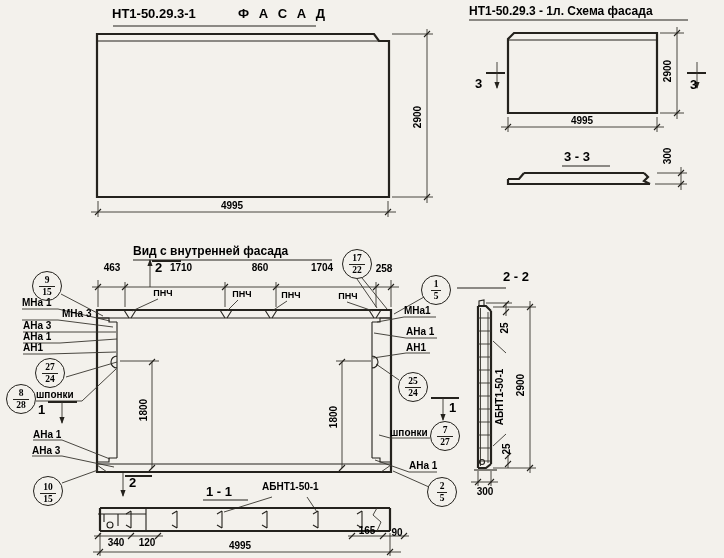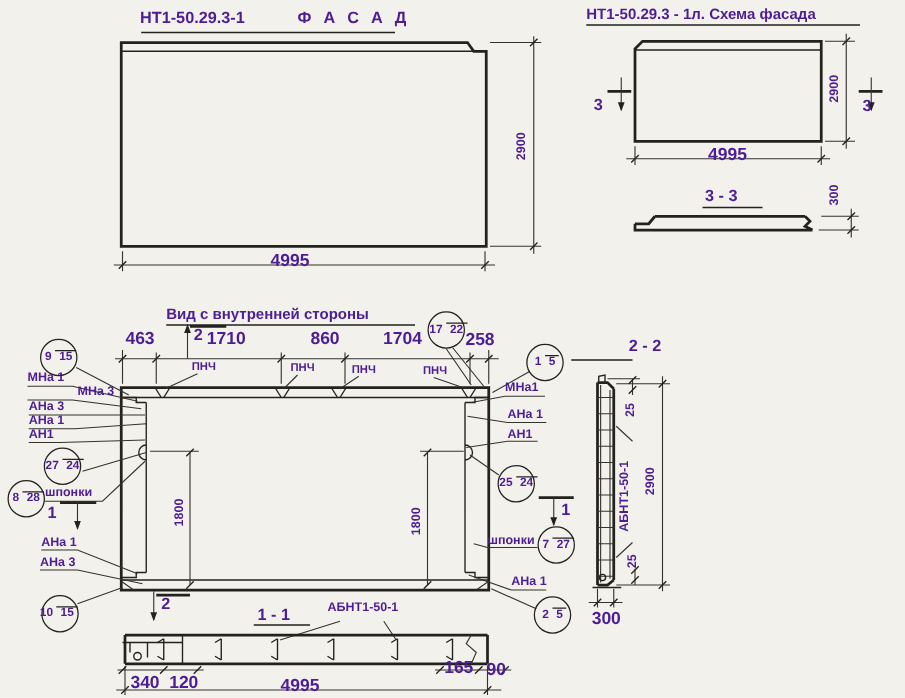--- a/index.html
+++ b/index.html
@@ -1,32 +1,32 @@
 <!DOCTYPE html>
 <html><head>
 <meta charset="utf-8">
 <style>
   html,body{margin:0;padding:0;}
   #sheet{position:relative;width:724px;height:558px;background:#f3f1ec;overflow:hidden;
-         font-family:"Liberation Sans",sans-serif;color:#4c1d95;}
+         font-family:"Liberation Sans",sans-serif;color:#000000;}
   svg{position:absolute;left:0;top:0;}
   .s{stroke:#24221d;stroke-width:1.1;fill:none;}
   .t{stroke:#24221d;stroke-width:2.2;fill:none;}
   .h{stroke:#35332d;stroke-width:0.9;fill:none;}
   .txt{position:absolute;font-weight:700;white-space:nowrap;line-height:1;}
   .ttl{font-size:13px;}
   .ttl2{font-size:12px;text-align:right;}
-  .dim{font-size:14px;transform:translateX(-50%);}
+  .dim{font-size:10px;transform:translateX(-50%);}
   .vdim{font-size:10px;transform:translate(-50%,-50%) rotate(-90deg);}
   .lb{font-size:10px;}
   .sm{font-size:9px;}
   .mk{font-size:13px;}
   .co{position:absolute;width:30px;height:30px;border:1.6px solid #24221d;border-radius:50%;
-      box-sizing:border-box;display:flex;flex-direction:row;align-items:center;justify-content:center;
-      background:transparent;}
+      box-sizing:border-box;display:flex;flex-direction:column;align-items:center;justify-content:center;
+      background:transparent;font-family:Liberation Serif, serif;}
   .co span{font-size:9.5px;font-weight:700;line-height:1.15;padding:0 3px;}
   .co span.b{border-top:1.3px solid #24221d;}
   .sp3{letter-spacing:3px;text-align:center;}
 </style>
 </head>
 <body>
 
 <div id="sheet">
 
   <svg width="724" height="558" viewBox="0 0 724 558">
@@ -105,21 +105,21 @@
       <circle class="s" cx="110" cy="525" r="3"></circle>
       <path class="s" d="M131,511 V528 M131,511 L126,514 M131,528 L126,525 M177,511 V528 M177,511 L172,514 M177,528 L172,525 M222,511 V528 M222,511 L217,514 M222,528 L217,525 M267,511 V528 M267,511 L262,514 M267,528 L262,525 M318,511 V528 M318,511 L313,514 M318,528 L313,525 M362,511 V528 M362,511 L357,514 M362,528 L357,525"></path>
       <path class="h" d="M94,536 H163 M348,536 H409 M100,533 V556 M390,533 V556 M93,552 H401"></path>
       <path class="s" d="M95,539 L101,533 M128,539 L134,533 M155,539 L161,533 M349,539 L355,533 M380,539 L386,533 M401,539 L407,533 M97,555 L103,549 M387,555 L393,549"></path>
     </g>
   </svg>
 
   <div class="txt ttl" style="left:112px;top:7px;">НТ1-50.29.3-1</div>
   <div class="txt ttl sp3" style="left:238px;top:7px;">Ф А С А Д</div>
   <div class="txt ttl2" style="left:469px;top:5px;">НТ1-50.29.3 - 1л. Схема фасада</div>
-  <div class="txt ttl2" style="left:133px;top:245px;">Вид с внутренней стороны</div>
+  <div class="txt ttl2" style="left:133px;top:245px;">Вид с внутренней фасада</div>
   <div class="txt ttl" style="left:206px;top:485px;">1 - 1</div>
   <div class="txt ttl" style="left:459px;top:270px;margin-left:44px;">2 - 2</div>
   <div class="txt ttl" style="left:564px;top:150px;">3 - 3</div>
 
   <div class="txt dim" style="left:232px;top:201px;">4995</div>
   <div class="txt vdim" style="left:418px;top:117px;">2900</div>
 
   <div class="txt dim" style="left:582px;top:116px;">4995</div>
   <div class="txt vdim" style="left:668px;top:71px;">2900</div>
   <div class="txt mk" style="left:475px;top:77px;">3</div>

